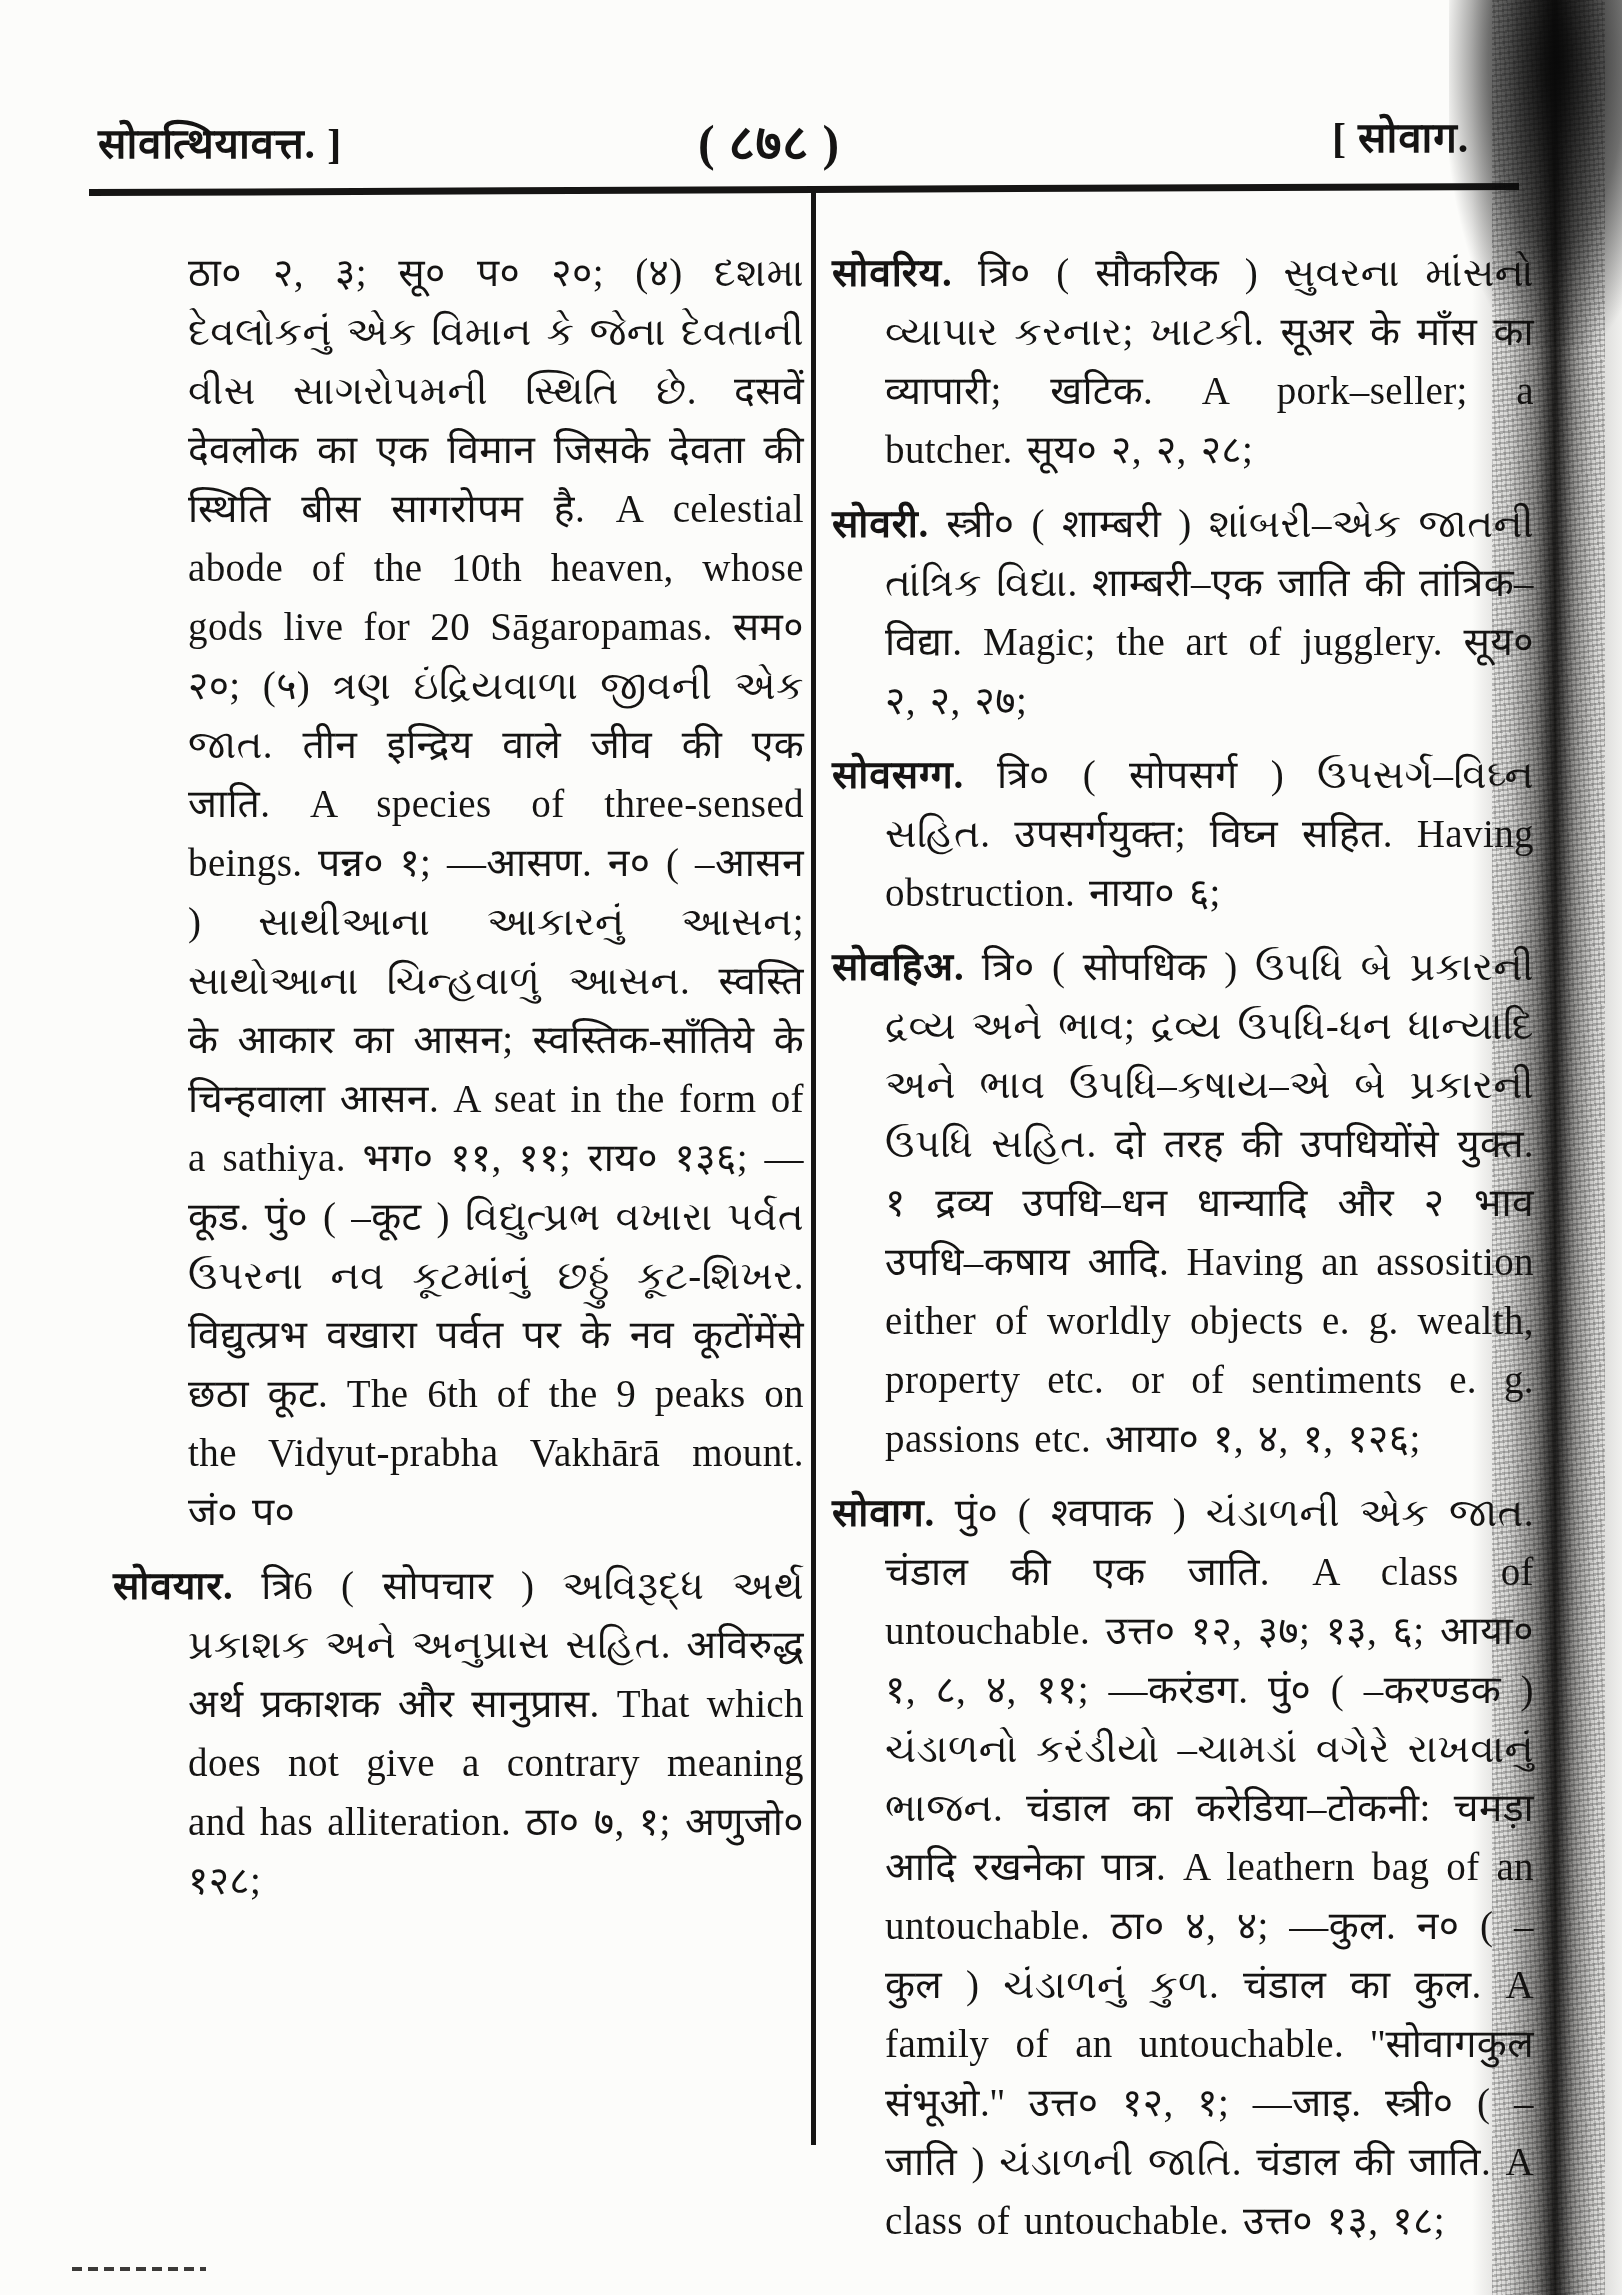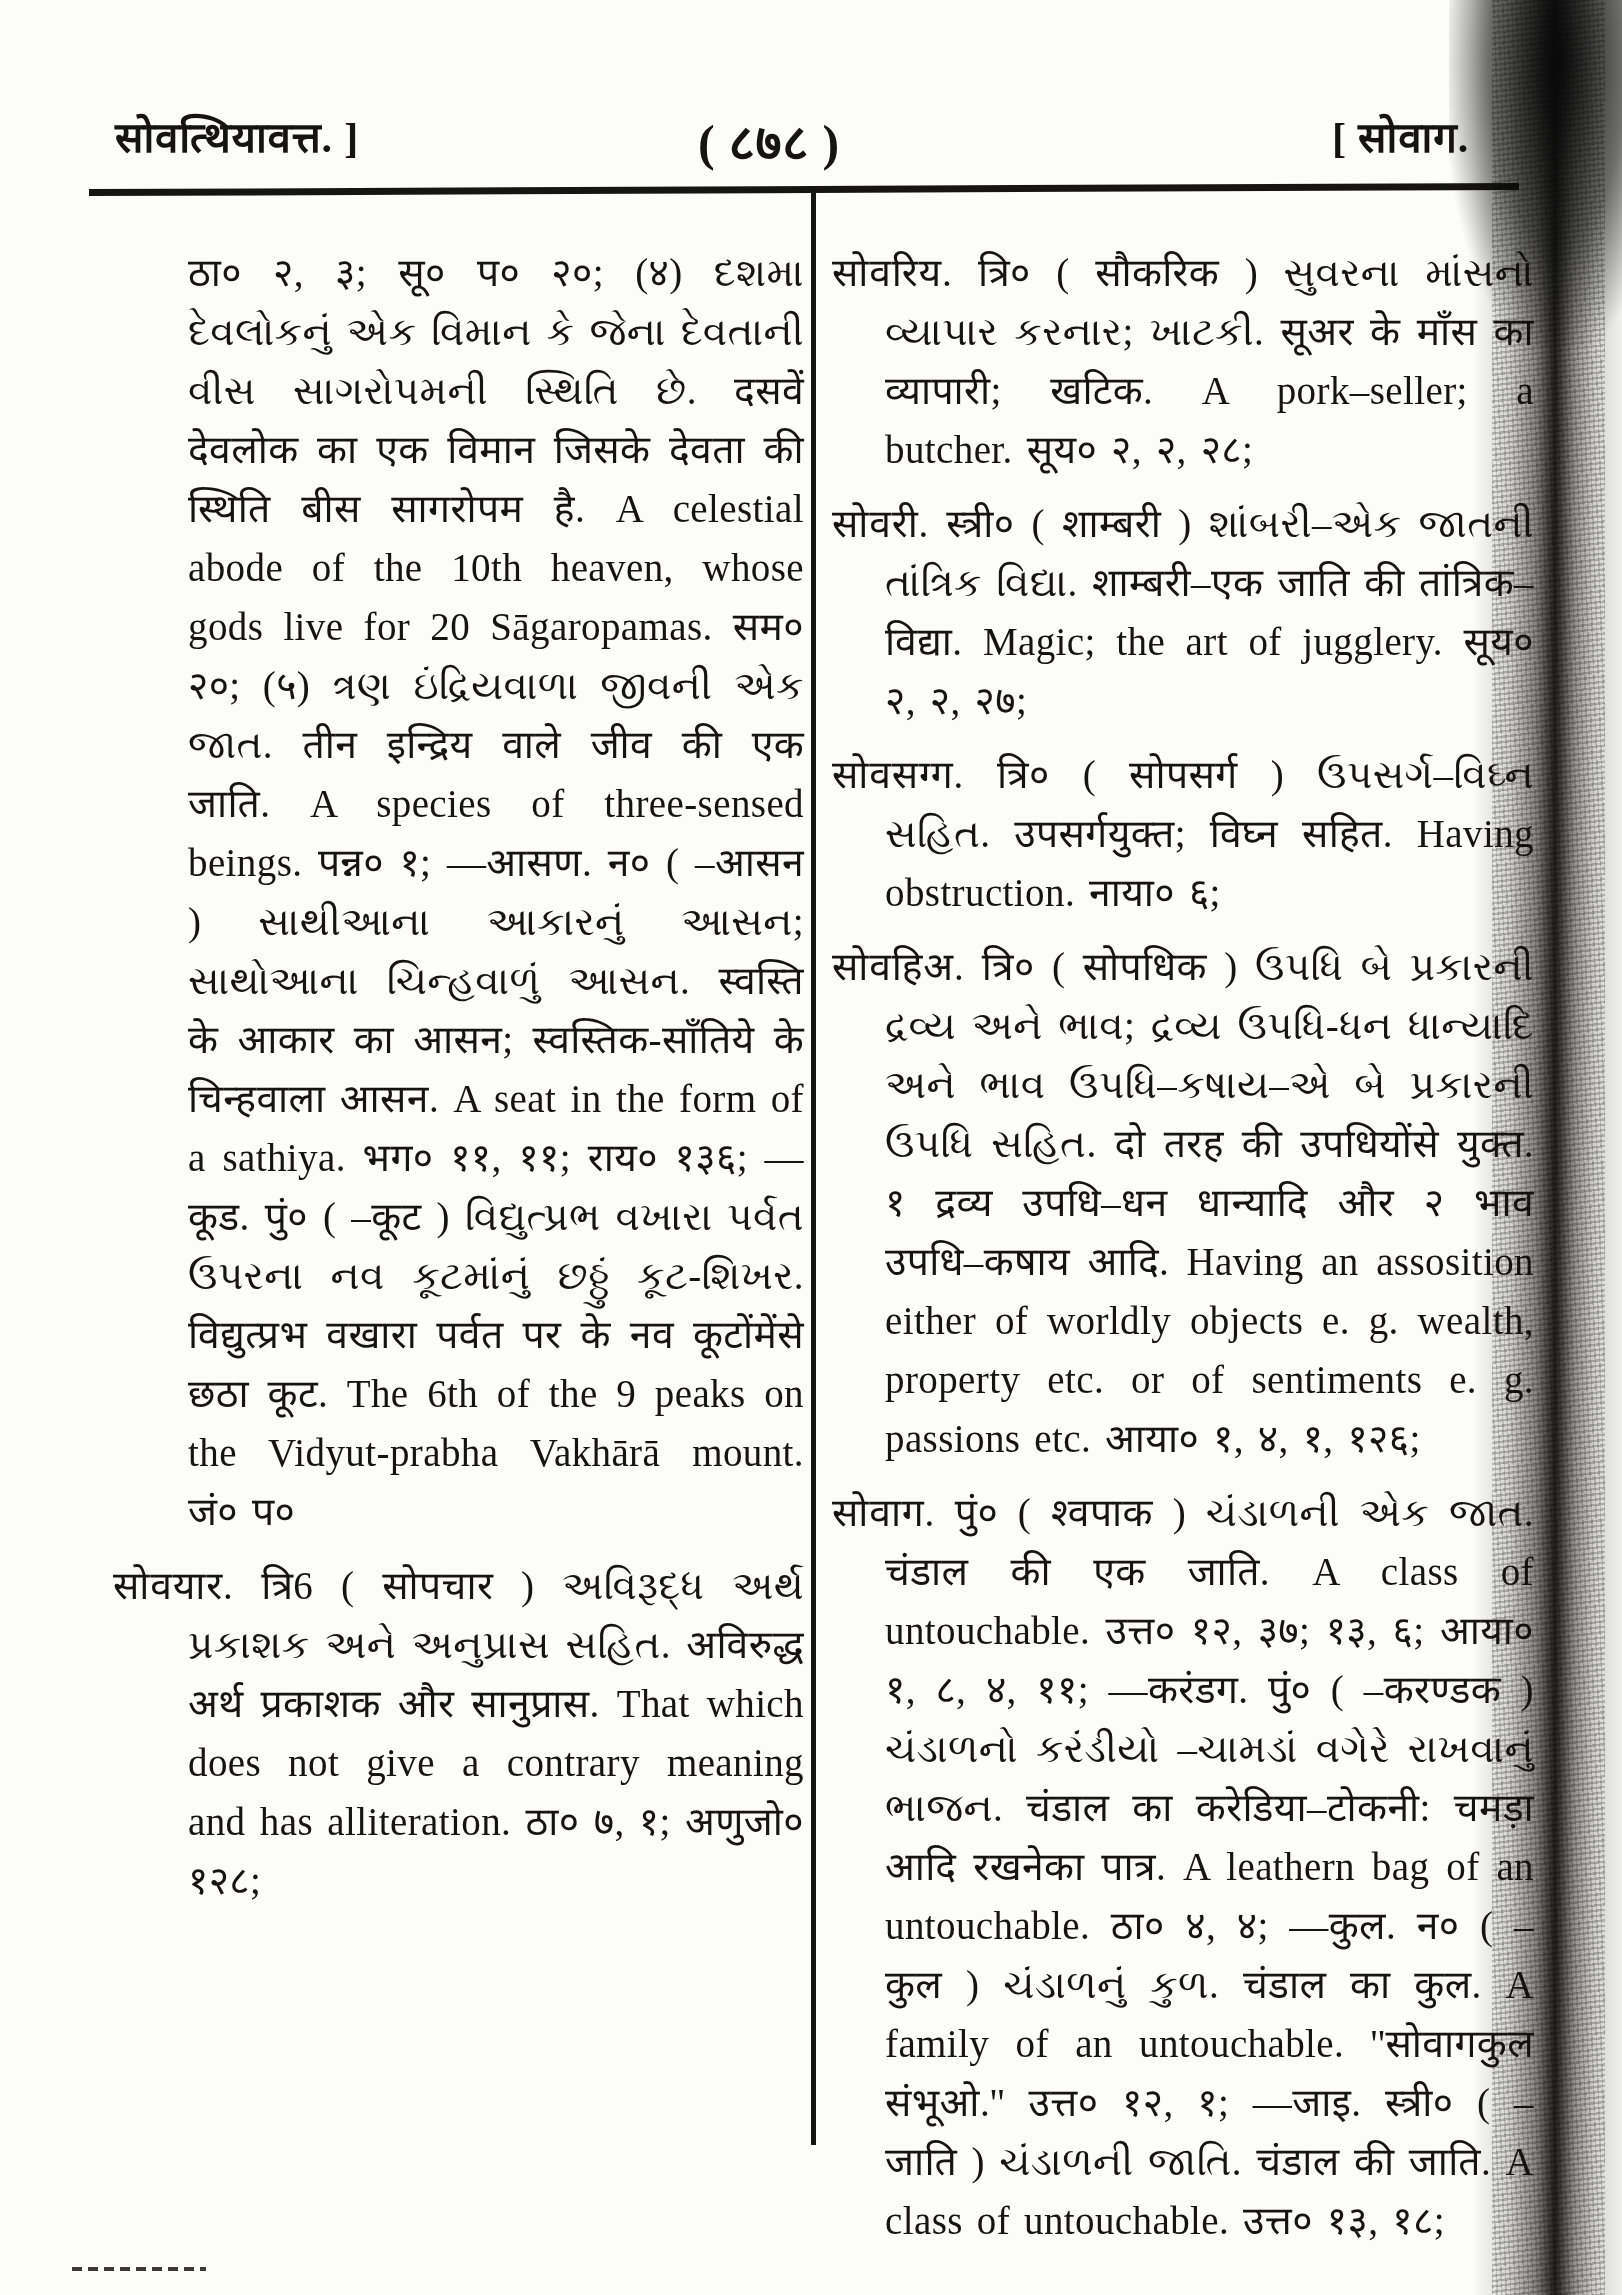--- a/index.html
+++ b/index.html
@@ -6,40 +6,40 @@
   #page{
     position:relative;
     width:1623px;height:2295px;
     background:#fcfcfa;
     overflow:hidden;
     font-family:"Liberation Serif","DejaVu Serif",serif;
     color:#151413;
   }
   
   .hdr{position:absolute;top:107px;font-weight:bold;font-size:42px;letter-spacing:0.8px;white-space:nowrap;}
-  .hdr-left{left:115px;}
+  .hdr-left{left:98px;margin-top:6px;}
   .hdr-center{left:698px;font-weight:bold;font-size:50px;}
   .hdr-right{left:1332px;}
   .hdr-rule{
     position:absolute;left:89px;top:186px;width:1430px;height:6.8px;
     background:#161514;transform:rotate(-0.25deg);
   }
   .col-divider{
     position:absolute;left:811px;top:190px;width:4.5px;height:1955px;
     background:#161514;
   }
   
   .col{position:absolute;top:243px;font-size:39px;line-height:59px;
        text-align:justify;letter-spacing:0.4px;word-spacing:3.8px;}
   .col-left{left:113px;width:691px;}
   .col-right{left:832px;width:702px;}
   p.entry{margin:0 0 15px 0;padding-left:75px;text-indent:-75px;}
   p.cont{margin:0 0 15px 0;padding-left:75px;text-indent:0;}
   .col-right p.entry{padding-left:53px;text-indent:-53px;}
-  .hw{font-weight:normal;letter-spacing:0.8px;}
+  .hw{font-weight:bold;letter-spacing:0.8px;}
   
   .scan-band{
     position:absolute;top:0;right:0;width:151px;height:2295px;
     background:
       linear-gradient(to right,
         rgba(30,28,26,0) 0%,
         rgba(30,28,26,0.18) 25%,
         rgba(22,20,18,0.50) 42%,
         rgba(12,11,10,0.92) 55%,
         rgba(22,20,18,0.45) 68%,

